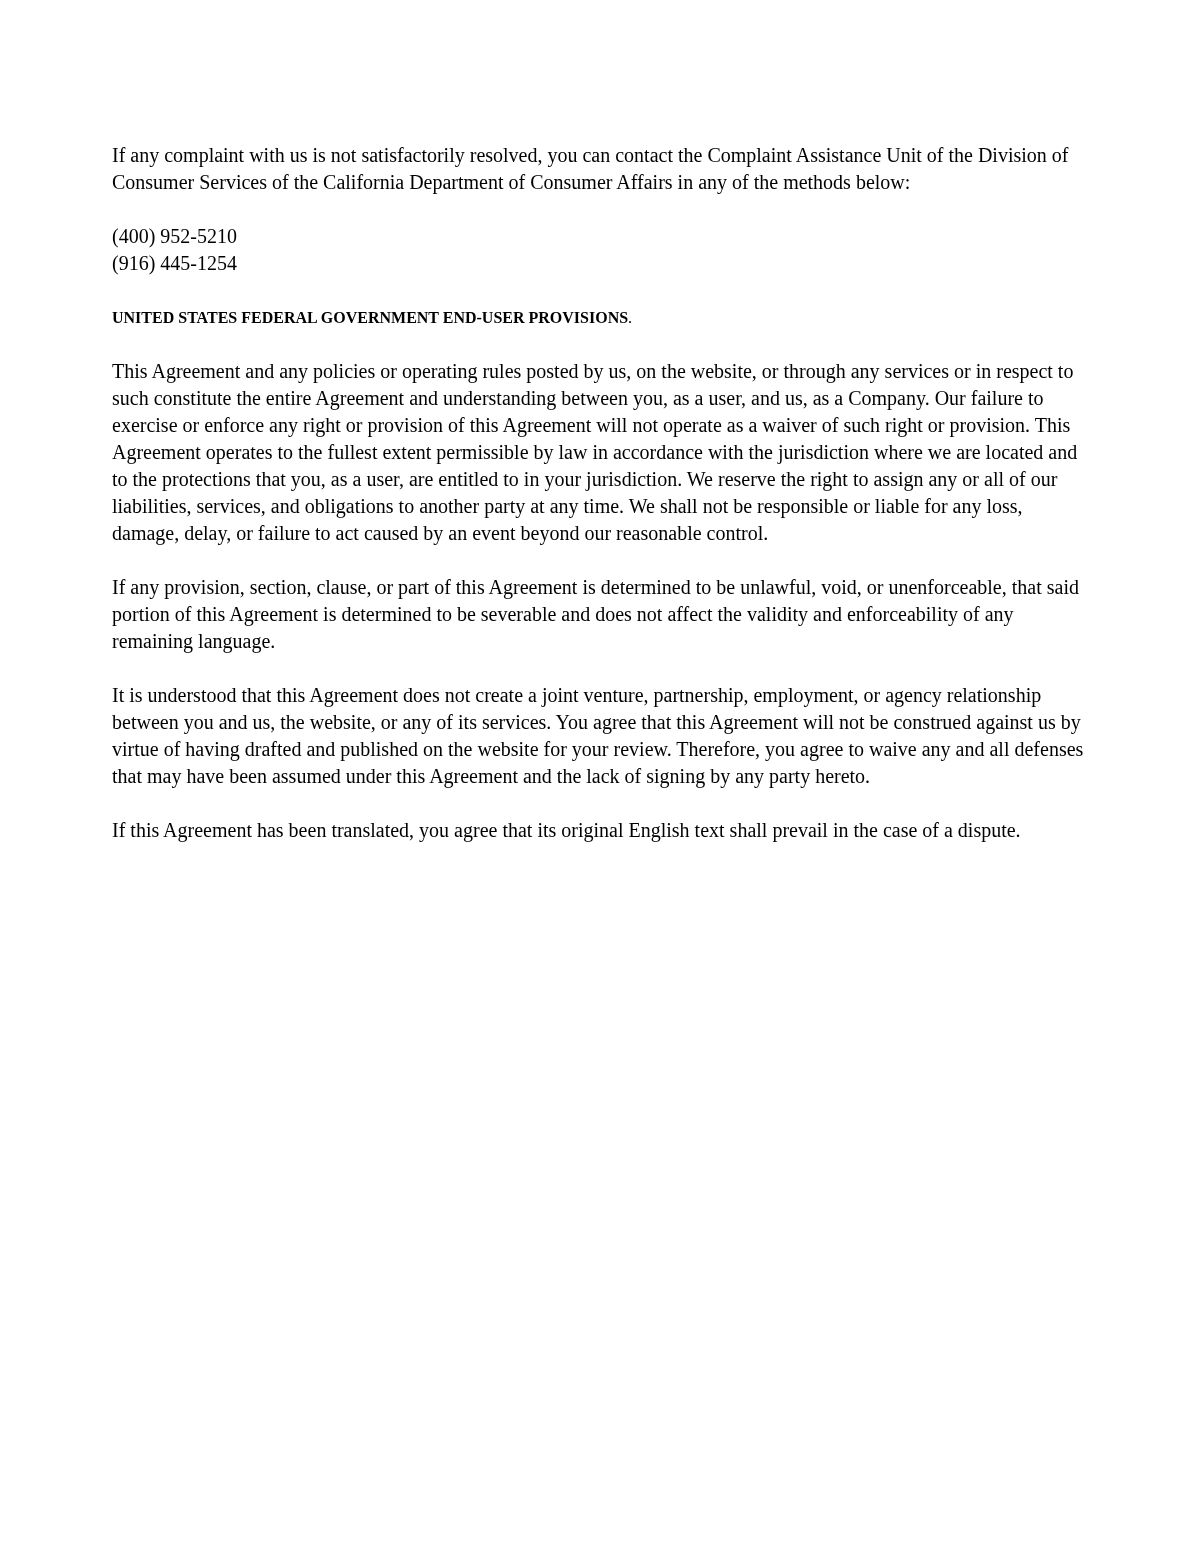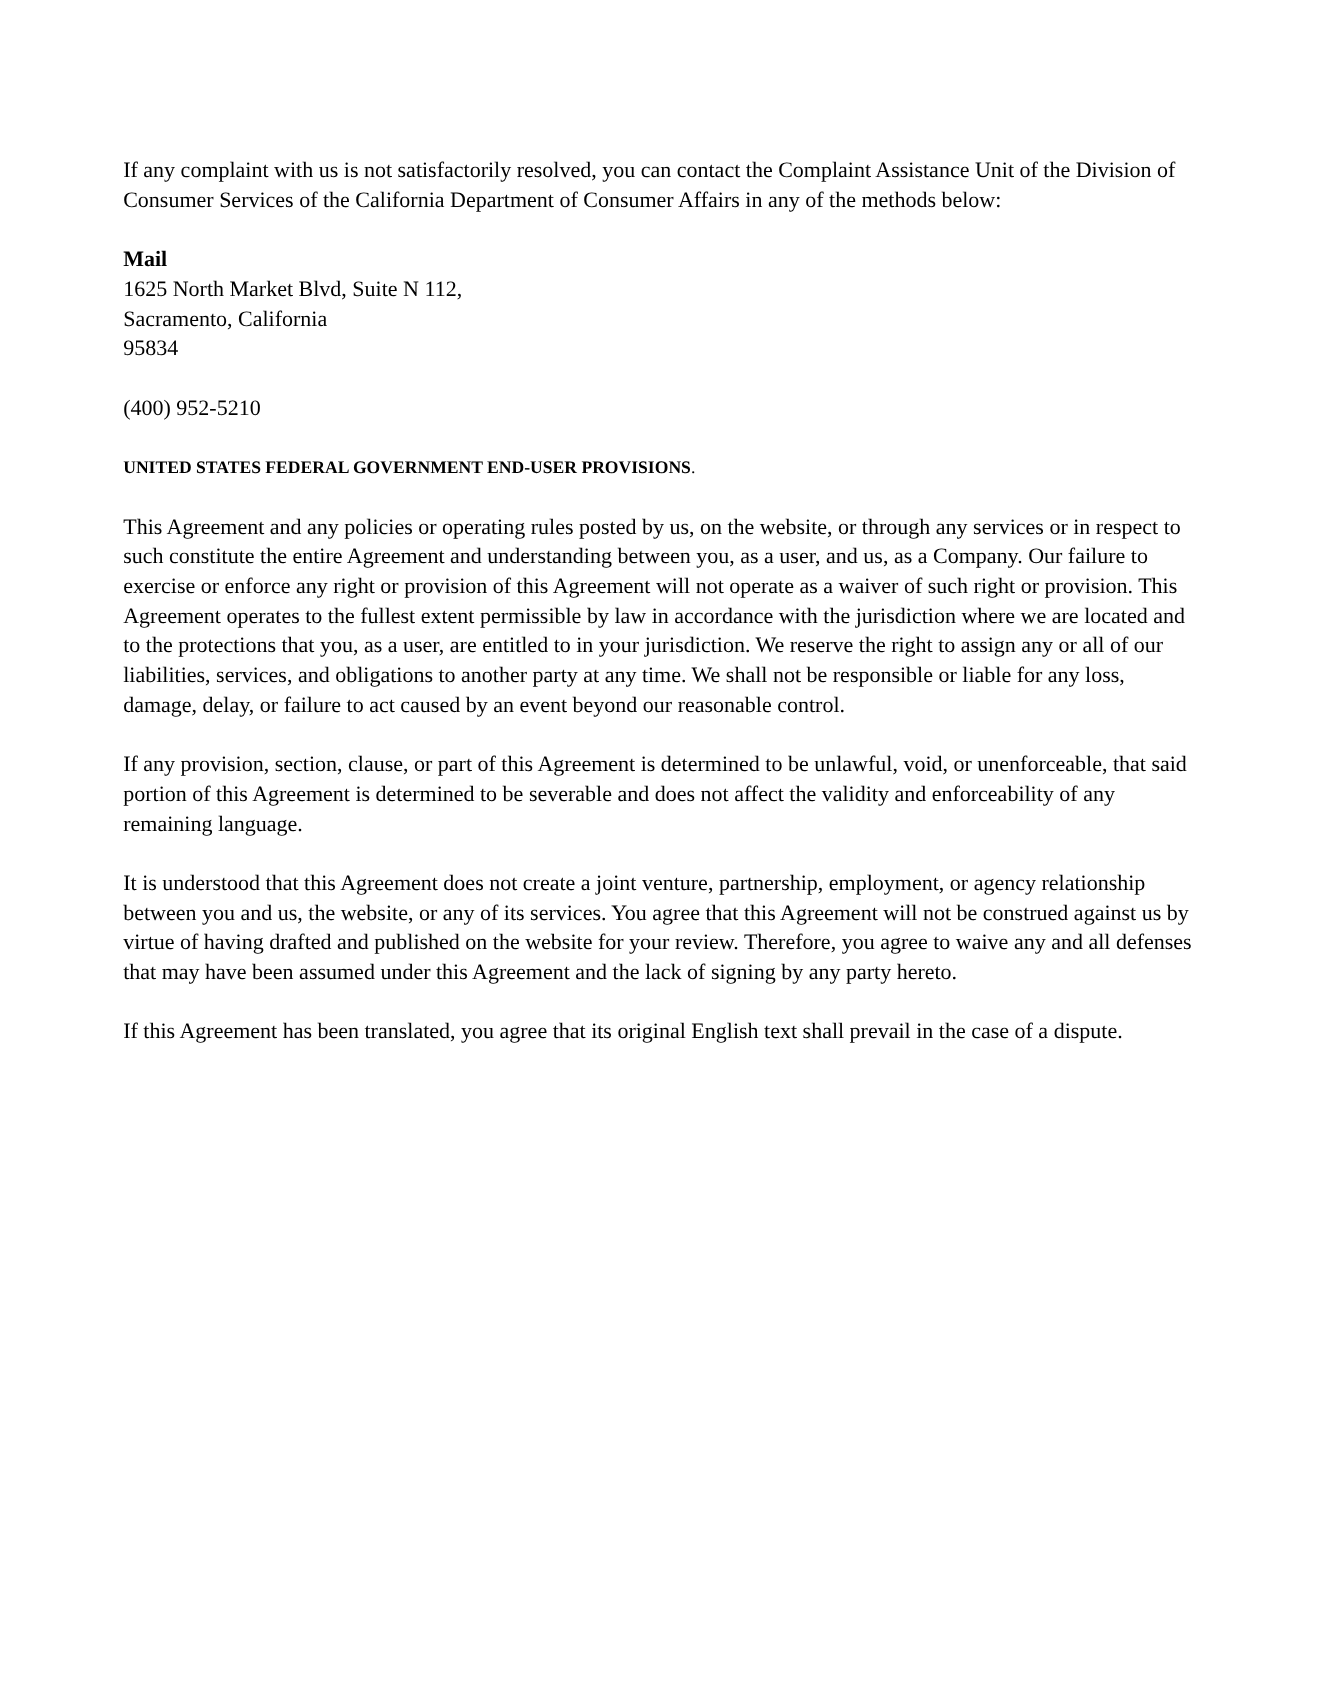--- a/index.html
+++ b/index.html
@@ -48,29 +48,24 @@
   }
   .page-footer .page-number { font-size: 23px; }
 </style>
 </head>
 <body>
 
 <div class="page">
 
   <p class="para">If any complaint with us is not satisfactorily resolved, you can contact the Complaint Assistance Unit of the Division of Consumer Services of the California Department of Consumer Affairs in any of the methods below:</p>
 
-  <div class="contact-block">
-    <div class="contact-label">Mail</div>
-    <div class="contact-line">1625 North Market Blvd, Suite N 112,</div>
-    <div class="contact-line">Sacramento, California</div>
-    <div class="contact-line">95834</div>
-  </div>
 
   <div class="contact-block">
     <div class="contact-line">(400) 952-5210</div>
+    <div class="contact-line">(916) 445-1254</div>
   </div>
 
   <p class="section-heading"><span class="head-text">UNITED STATES FEDERAL GOVERNMENT END-USER PROVISIONS</span><span class="head-period">.</span></p>
 
 
 
   <p class="para">This Agreement and any policies or operating rules posted by us, on the website, or through any services or in respect to such constitute the entire Agreement and understanding between you, as a user, and us, as a Company. Our failure to exercise or enforce any right or provision of this Agreement will not operate as a waiver of such right or provision. This Agreement operates to the fullest extent permissible by law in accordance with the jurisdiction where we are located and to the protections that you, as a user, are entitled to in your jurisdiction. We reserve the right to assign any or all of our liabilities, services, and obligations to another party at any time. We shall not be responsible or liable for any loss, damage, delay, or failure to act caused by an event beyond our reasonable control.</p>
 
   <p class="para">If any provision, section, clause, or part of this Agreement is determined to be unlawful, void, or unenforceable, that said portion of this Agreement is determined to be severable and does not affect the validity and enforceability of any remaining language.</p>
 

